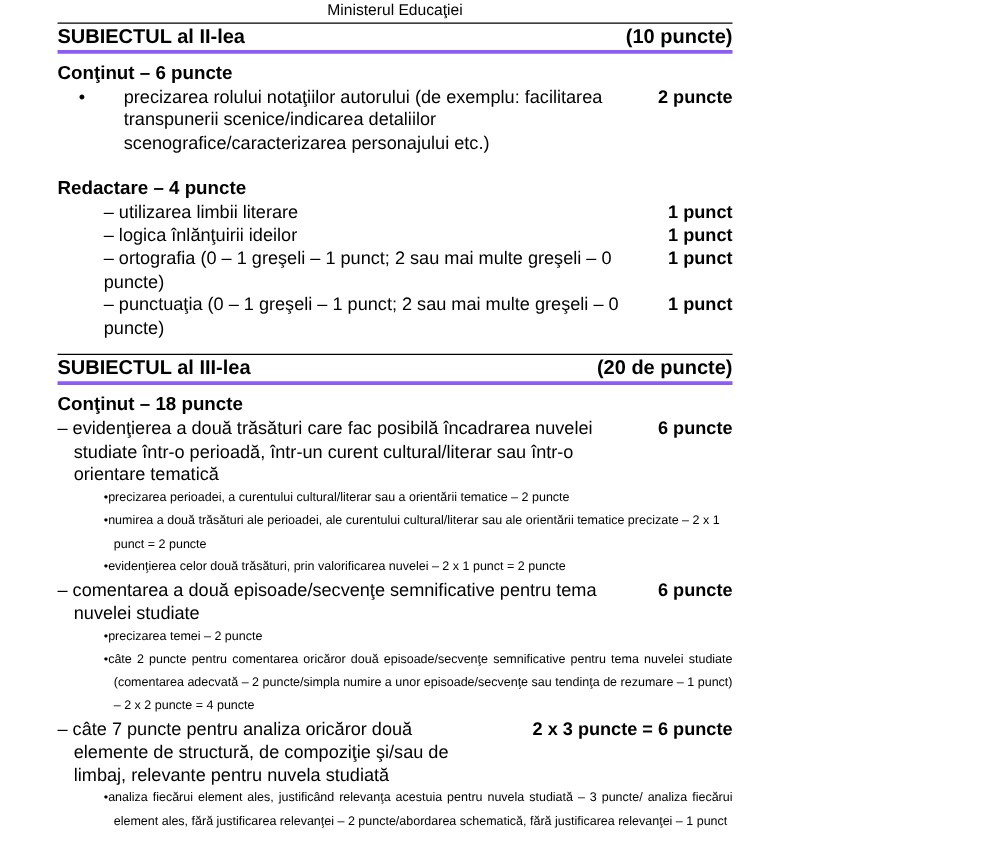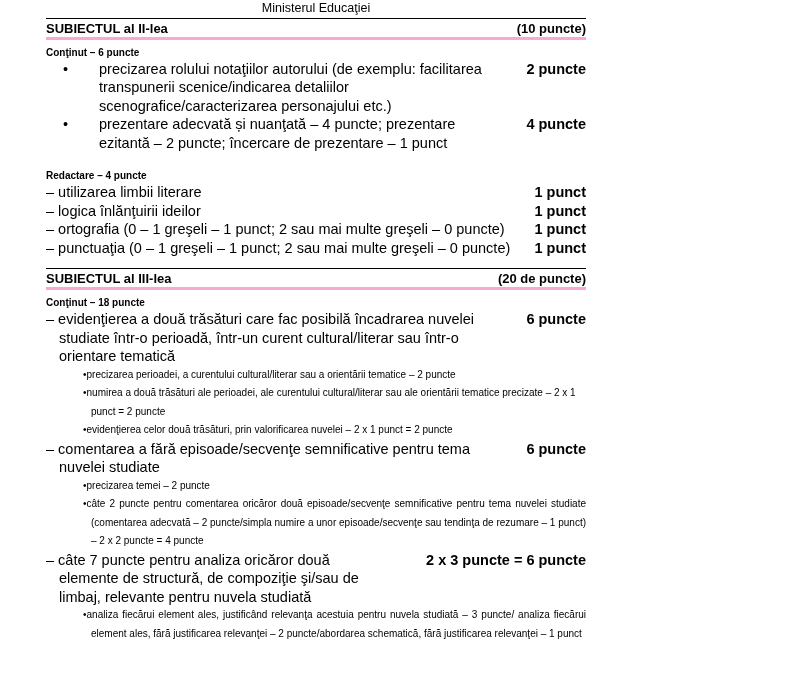--- a/index.html
+++ b/index.html
@@ -35,46 +35,47 @@
   .content {
     margin: 0 46px 0 46px;   
   }
 
   
   .subject-head {
     position: relative;
     display: flex;
     justify-content: space-between;
     align-items: baseline;
-    font-size: 13px;
+    font-size: 16px;
     font-weight: bold;
     border-top: 1px solid #000;
-    border-bottom: 3px solid #f9a8d4;
+    border-bottom: 3px solid #8b5cf6;
     padding-top: 2px;
     padding-bottom: 1px;
     margin-top: 2px;
   }
   .subject-head .sh-left  { letter-spacing: 0px; }
   .subject-head .sh-right { letter-spacing: 0px; }
 
   
   .sec-title {
-    font-size: 10px;
+    font-size: 15px;
     font-weight: bold;
     margin-top: 7px;
     margin-bottom: 2px;
   }
   .sec-title.tight { margin-top: 4px; }
 
   
   .row {
     display: flex;
     align-items: flex-start;
     font-size: 14.5px;
     line-height: 18.5px;
+    margin-left: 37px;
   }
   .row .txt {
     flex: 1 1 auto;
     min-width: 0;
   }
   .row .pts {
     flex: 0 0 auto;
     font-weight: bold;
     white-space: nowrap;
     text-align: right;
@@ -153,28 +154,20 @@
 
     <div class="bulA">
       <span class="lineflex">
         <span class="body">
           <span class="mk">•</span><span>precizarea rolului notaţiilor autorului (de exemplu: facilitarea transpunerii scenice/indicarea detaliilor scenografice/caracterizarea personajului etc.)</span>
         </span>
         <span class="pts">2 puncte</span>
       </span>
     </div>
 
-    <div class="bulA">
-      <span class="lineflex">
-        <span class="body">
-          <span class="mk">•</span><span>prezentare adecvată și nuanţată – 4 puncte; prezentare ezitantă – 2 puncte; încercare de prezentare – 1 punct</span>
-        </span>
-        <span class="pts">4 puncte</span>
-      </span>
-    </div>
 
     <div class="gap-md"></div>
 
     <div class="sec-title tight">Redactare – 4 puncte</div>
 
     <div class="row">
       <span class="txt">– utilizarea limbii literare</span>
       <span class="pts">1 punct</span>
     </div>
     <div class="row">
@@ -211,21 +204,21 @@
     </div>
     <div class="bulB">
       <span class="mk">•</span><span>numirea a două trăsături ale perioadei, ale curentului cultural/literar sau ale orientării tematice precizate – 2 x 1 punct = 2 puncte</span>
     </div>
     <div class="bulB">
       <span class="mk">•</span><span>evidenţierea celor două trăsături, prin valorificarea nuvelei – 2 x 1 punct = 2 puncte</span>
     </div>
 
     <div class="dash">
       <span class="lineflex">
-        <span class="body">– comentarea a fără episoade/secvenţe semnificative pentru tema nuvelei studiate</span>
+        <span class="body">– comentarea a două episoade/secvenţe semnificative pentru tema nuvelei studiate</span>
         <span class="pts">6 puncte</span>
       </span>
     </div>
     <div class="bulB">
       <span class="mk">•</span><span>precizarea temei – 2 puncte</span>
     </div>
     <div class="bulB justify">
       <span class="mk">•</span><span>câte 2 puncte pentru comentarea oricăror două episoade/secvenţe semnificative pentru tema nuvelei studiate (comentarea adecvată – 2 puncte/simpla numire a unor episoade/secvenţe sau tendinţa de rezumare – 1 punct) – 2 x 2 puncte = 4 puncte</span>
     </div>
 

